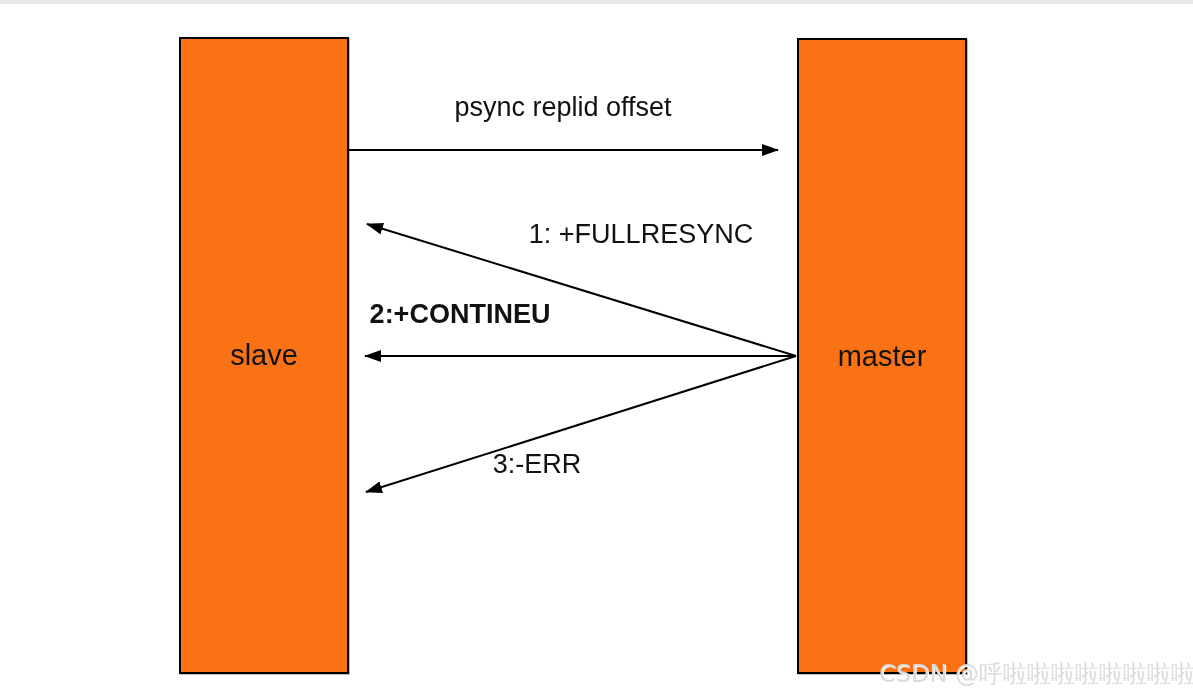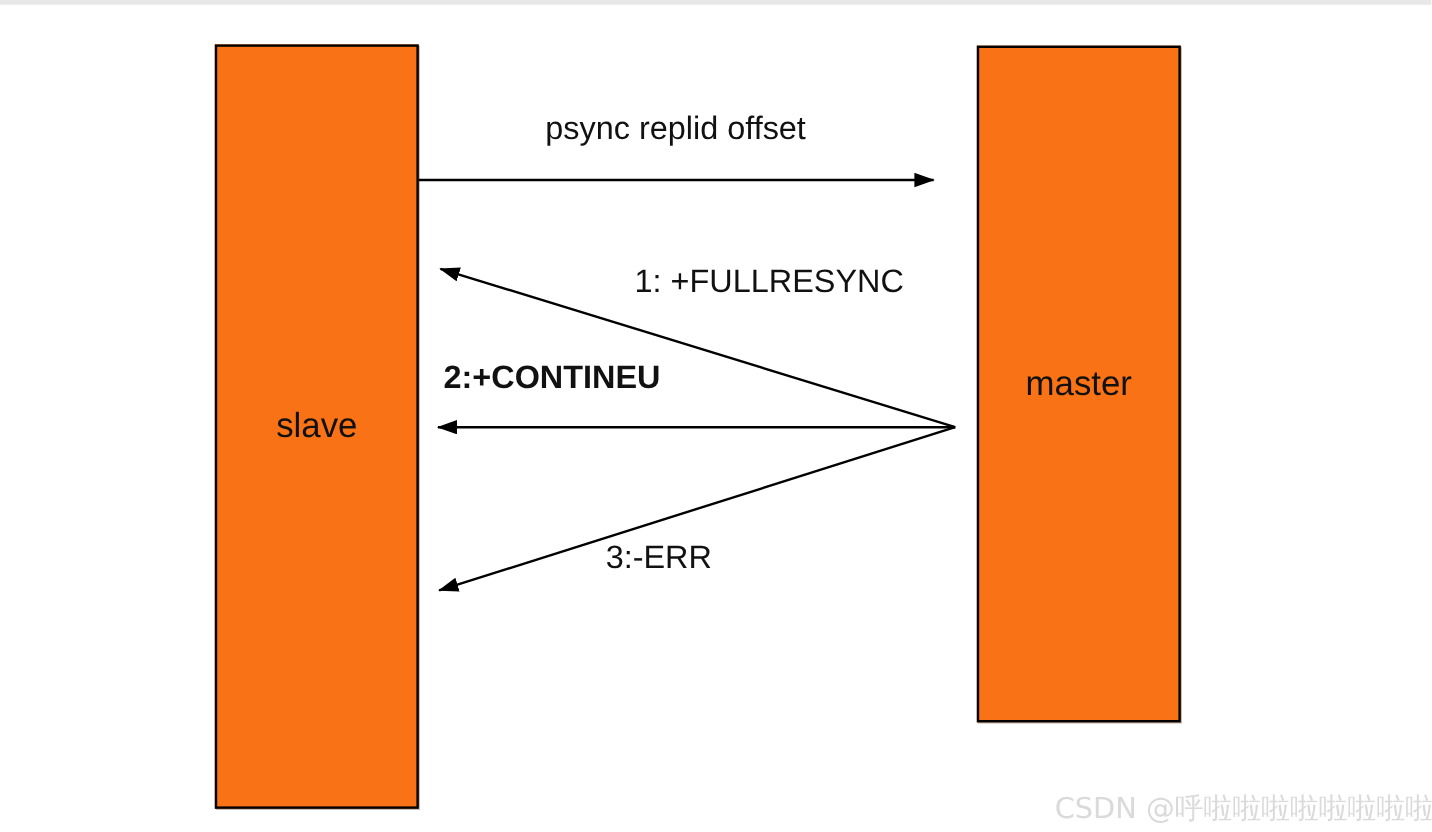--- a/index.html
+++ b/index.html
@@ -18,34 +18,34 @@
     background:#f97316;
     border:2px solid #000000;
     box-sizing:border-box;
     display:flex;align-items:center;justify-content:center;
     box-shadow:1px 1px 0 rgba(0,0,0,0.25);
   }
   .node-box .node-label{
     font-size:29px;line-height:1;color:#111;
   }
   #box-slave{left:179px;top:37px;width:170px;height:637px;}
-  #box-master{left:814px;top:38px;width:170px;height:564px;}
+  #box-master{left:797px;top:38px;width:170px;height:636px;}
   svg.arrows{
     position:absolute;left:0;top:0;width:1193px;height:693px;
     pointer-events:none;
   }
   .msg-label{
     position:absolute;
     transform:translateX(-50%);
     font-size:27px;line-height:1.2;white-space:nowrap;color:#111;
   }
   #lbl-psync{left:563px;top:91px;}
   #lbl-fullresync{left:629px;top:218px;margin-left:12px;}
   #lbl-contineu{left:460px;top:298px;font-weight:bold;}
-  #lbl-err{left:537px;top:448px;margin-left:12px;}
+  #lbl-err{left:537px;top:448px;}
   .watermark{
     position:absolute;right:-2px;top:660px;
     font-size:24px;line-height:1.2;white-space:nowrap;
     color:#dadada;
     text-shadow:1px 1px 0 #ffffff;
     font-family:"DejaVu Sans","Liberation Sans",sans-serif;
   }
 </style>
 </head>
 <body>

